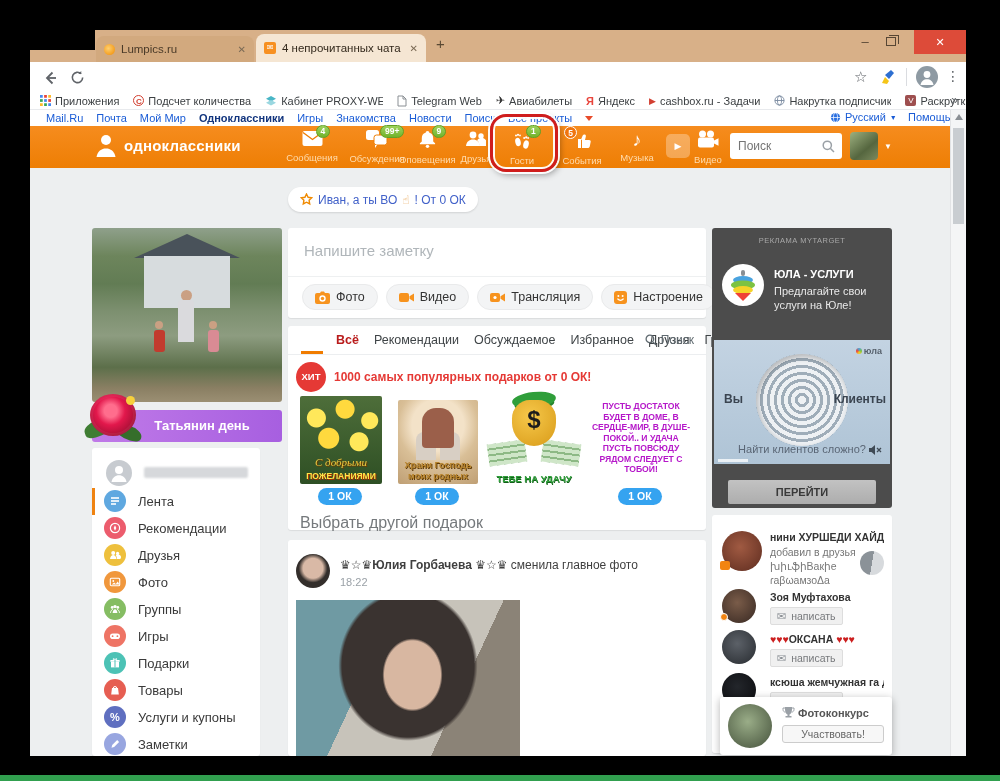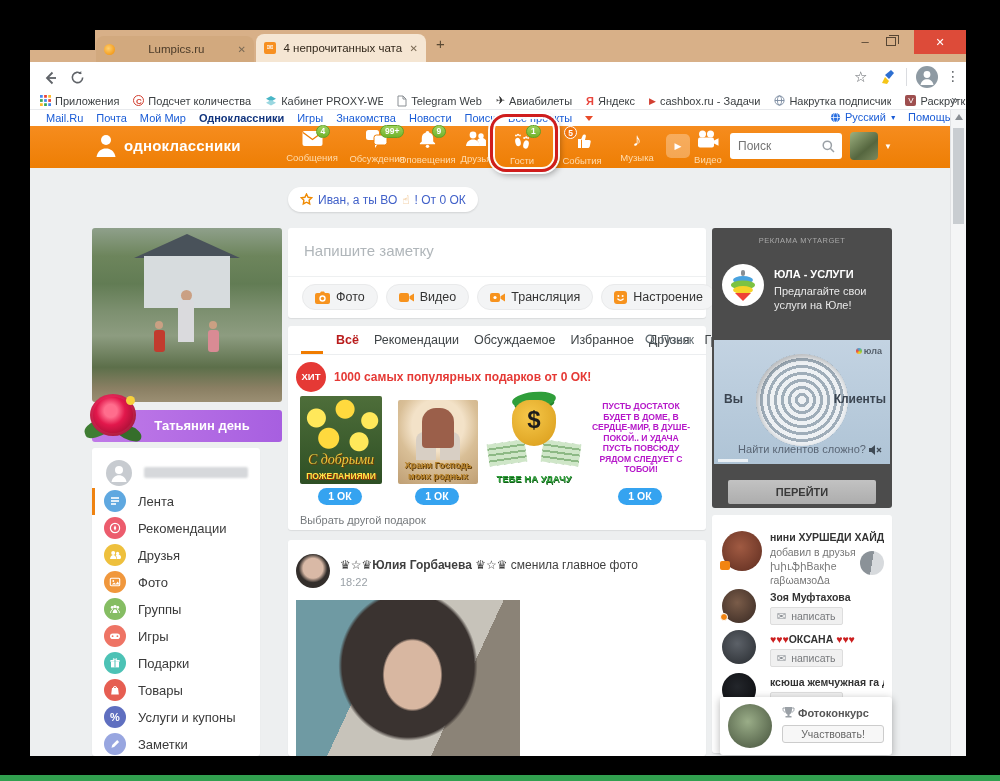--- a/index.html
+++ b/index.html
@@ -6,21 +6,21 @@
   *{box-sizing:border-box;font-family:"Liberation Sans","DejaVu Sans",sans-serif;}
   .a{position:absolute;}
   #stage{position:relative;width:1000px;height:781px;background:#000;overflow:hidden;}
   #win{left:30px;top:30px;width:936px;height:726px;background:#fff;overflow:hidden;box-shadow:0 0 14px rgba(0,0,0,.6);}
   
   .tabstrip{left:0;top:0;width:936px;height:32px;background:#d8b088;}
   .notch{left:0;top:0;width:65px;height:20px;background:#000;}
   .tab{height:26px;top:6px;border-radius:8px 8px 0 0;display:flex;align-items:center;padding:0 8px;font-size:11.5px;}
   .tab1{left:66px;width:158px;background:#d2a97e;color:#4a3a28;}
   .tab2{left:226px;width:170px;background:#f5e6d3;color:#33291c;top:4px;height:28px;}
-  .tab .ttl{white-space:nowrap;overflow:hidden;flex:1;margin:0 6px;text-align:center;}
+  .tab .ttl{white-space:nowrap;overflow:hidden;flex:1;margin:0 6px;}
   .tabx{font-size:10px;color:#7a6a55;}
   .fav1{width:11px;height:11px;border-radius:50%;background:radial-gradient(circle at 40% 40%,#ffcf6e,#f08a00);flex:none;}
   .fav2{width:12px;height:12px;border-radius:2px;background:#f79021;color:#fff;font-size:8px;line-height:12px;text-align:center;flex:none;}
   .newtab{left:406px;top:5px;font-size:15px;color:#5a4933;}
   .wbtn{top:0;height:24px;line-height:24px;text-align:center;color:#574634;font-size:13px;}
   .wclose{left:884px;top:0;width:52px;height:24px;background:#dd4b39;color:#fff;font-size:11px;line-height:24px;text-align:center;}
   .maxbox{left:856px;top:7px;width:10px;height:9px;border:1.5px solid #574634;background:transparent;}
   .maxbox2{left:859px;top:5px;width:10px;height:9px;border-top:1.5px solid #574634;border-right:1.5px solid #574634;}
   
   .toolbar{left:0;top:32px;width:936px;height:30px;background:#fff;}
@@ -89,37 +89,37 @@
   .feedcard{left:258px;top:296px;width:418px;height:204px;}
   .ftabs{position:absolute;left:14px;top:0;height:28px;display:flex;gap:15px;align-items:center;font-size:12.5px;color:#3f4447;}
   .ftab.on{font-weight:bold;color:#b91c1c;margin-left:34px;}
   .funder{position:absolute;left:13px;top:25px;width:22px;height:3px;background:#f07c00;}
   .fsearch{position:absolute;right:12px;top:7px;display:flex;gap:4px;align-items:center;font-size:12px;color:#606a70;}
   .fdiv{position:absolute;left:0;top:28px;width:418px;height:1px;background:#eceef0;}
   .hit{position:absolute;left:8px;top:36px;width:30px;height:30px;border-radius:50%;background:#e53935;color:#fff;font-size:9.5px;font-weight:bold;text-align:center;line-height:30px;}
   .gtitle{position:absolute;left:46px;top:44px;font-size:12px;font-weight:bold;color:#e53935;}
   .gimg{position:absolute;border-radius:2px;}
   .g1{left:12px;top:70px;width:82px;height:88px;background:radial-gradient(circle at 20% 25%,#ffe85a 0 9px,transparent 10px),radial-gradient(circle at 55% 15%,#ffd93e 0 9px,transparent 10px),radial-gradient(circle at 85% 28%,#ffe85a 0 8px,transparent 9px),radial-gradient(circle at 35% 48%,#ffd93e 0 10px,transparent 11px),radial-gradient(circle at 72% 52%,#ffe85a 0 9px,transparent 10px),linear-gradient(180deg,#4e6e3a,#2e4f24);}
-  .g1t1{position:absolute;left:0;bottom:16px;width:82px;text-align:center;font-family:"Liberation Serif","DejaVu Serif",serif;font-style:italic;font-size:14px;color:#f0c43c;text-shadow:1px 1px 0 #6e3b00;}
+  .g1t1{position:absolute;left:0;bottom:16px;width:82px;text-align:center;font-family:"Liberation Serif","DejaVu Serif",serif;font-style:italic;font-size:11px;color:#f0c43c;text-shadow:1px 1px 0 #6e3b00;}
   .g1t2{position:absolute;left:0;bottom:3px;width:82px;text-align:center;font-size:8.5px;font-weight:bold;color:#ffe54a;text-shadow:1px 1px 0 #a03000;}
   .g2{left:110px;top:74px;width:80px;height:84px;background:radial-gradient(circle at 50% 30%,#f3e2c8 0 26px,#d9bf97 40px,#bf9f74);}
   .g2fig{position:absolute;left:24px;top:8px;width:32px;height:40px;border-radius:14px 14px 4px 4px;background:#9b5f4a;box-shadow:-12px 18px 0 -6px #d8cfc4,12px 18px 0 -6px #d8cfc4;}
   .g2t1{position:absolute;left:0;bottom:14px;width:80px;text-align:center;font-size:9px;font-weight:bold;color:#b8842c;text-shadow:1px 1px 0 #5e3a06;}
   .g2t2{position:absolute;left:0;bottom:3px;width:80px;text-align:center;font-size:9px;font-weight:bold;color:#b8842c;text-shadow:1px 1px 0 #5e3a06;}
   .g3{left:198px;top:64px;width:96px;height:96px;background:#fff;}
   .g3bow{position:absolute;left:26px;top:2px;width:44px;height:16px;background:#2f9e3a;border-radius:50% 50% 50% 50%;transform:rotate(-6deg);box-shadow:0 4px 0 -2px #25822e;}
   .g3bag{position:absolute;left:26px;top:10px;width:44px;height:46px;border-radius:40% 40% 50% 50%;background:radial-gradient(circle at 40% 35%,#f6c84a,#d89a18);}
   .g3d{position:absolute;left:26px;top:16px;width:44px;text-align:center;font-size:24px;font-weight:bold;color:#1d1d1d;}
   .g3m1{position:absolute;left:2px;top:52px;width:38px;height:22px;background:repeating-linear-gradient(180deg,#cfe6c8 0 4px,#8db985 4px 6px);transform:rotate(-8deg);}
   .g3m2{position:absolute;left:56px;top:52px;width:38px;height:22px;background:repeating-linear-gradient(180deg,#cfe6c8 0 4px,#8db985 4px 6px);transform:rotate(8deg);}
   .g3t{position:absolute;left:0;bottom:2px;width:96px;text-align:center;font-size:9.5px;font-weight:bold;color:#2f9e3a;text-shadow:.5px .5px 0 #135e1a;}
   .g4{left:300px;top:66px;width:106px;height:92px;display:flex;align-items:center;}
   .g4t{width:106px;text-align:center;font-size:8.6px;font-weight:bold;color:#b517c9;line-height:10.5px;}
   .okprice{position:absolute;top:162px;width:44px;height:17px;background:#35a3f0;border-radius:9px;color:#fff;font-size:10.5px;font-weight:bold;text-align:center;line-height:17px;}
-  .more{position:absolute;left:12px;top:188px;font-size:11px;color:#75797c;}
+  .more{position:absolute;left:12px;top:188px;font-size:16px;color:#75797c;}
   .postcard{left:258px;top:510px;width:418px;height:216px;}
   .postava{position:absolute;left:8px;top:14px;width:34px;height:34px;border-radius:50%;background:radial-gradient(circle at 50% 42%,#d9b9a6 0 38%,#332e2b 55%);}
   .pauthor{position:absolute;left:52px;top:18px;font-size:12px;color:#3f3f3f;width:356px;white-space:nowrap;overflow:hidden;}
   .ptime{position:absolute;left:52px;top:36px;font-size:11px;color:#9aa1a7;}
   .pphoto{position:absolute;left:8px;top:60px;width:224px;height:156px;background:radial-gradient(70px 85px at 52% 48%,#d8b7a1 0 40%,transparent 43%),radial-gradient(120px 130px at 50% 42%,#3a3330 0 55%,transparent 58%),linear-gradient(115deg,#6f9aa3 0 35%,#c7c3ba 35% 70%,#8b8377 70%);}
   
   .adcard{left:682px;top:198px;width:180px;height:280px;background:#4c4c4c;border-radius:3px;}
   .addisc{position:absolute;left:0;top:8px;width:180px;text-align:center;font-size:7.5px;letter-spacing:.5px;color:#a8a8a8;}
   .adlogo{position:absolute;left:10px;top:36px;width:42px;height:42px;border-radius:50%;background:#fff;}
   .adtitle{position:absolute;left:62px;top:40px;font-size:11px;font-weight:bold;color:#fff;}

